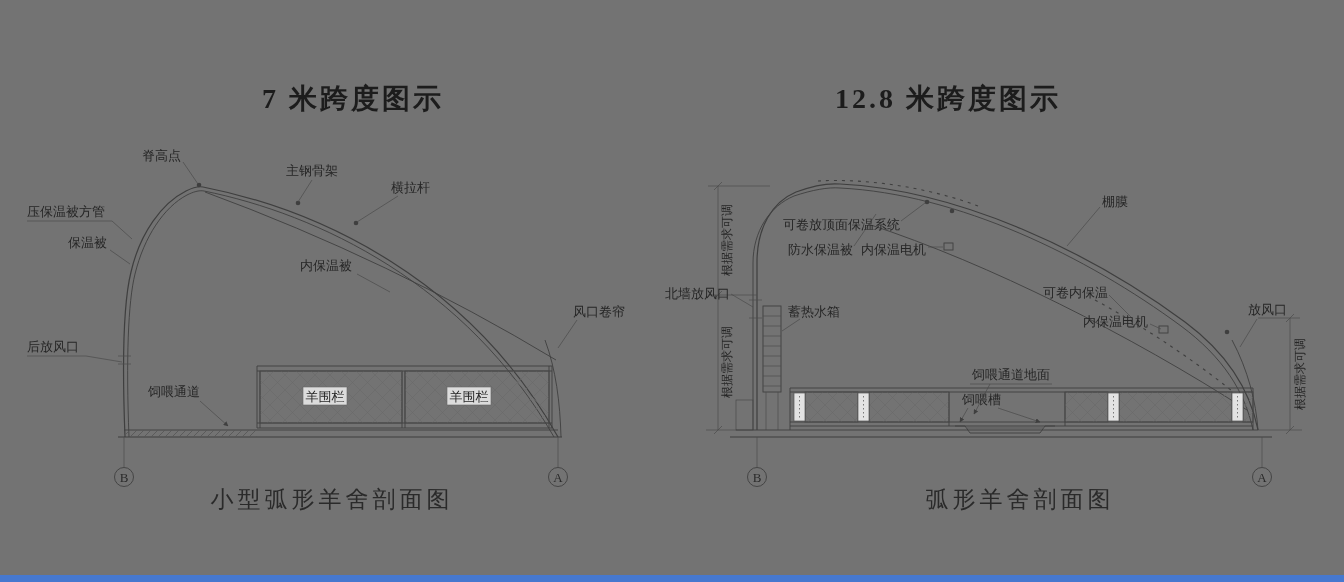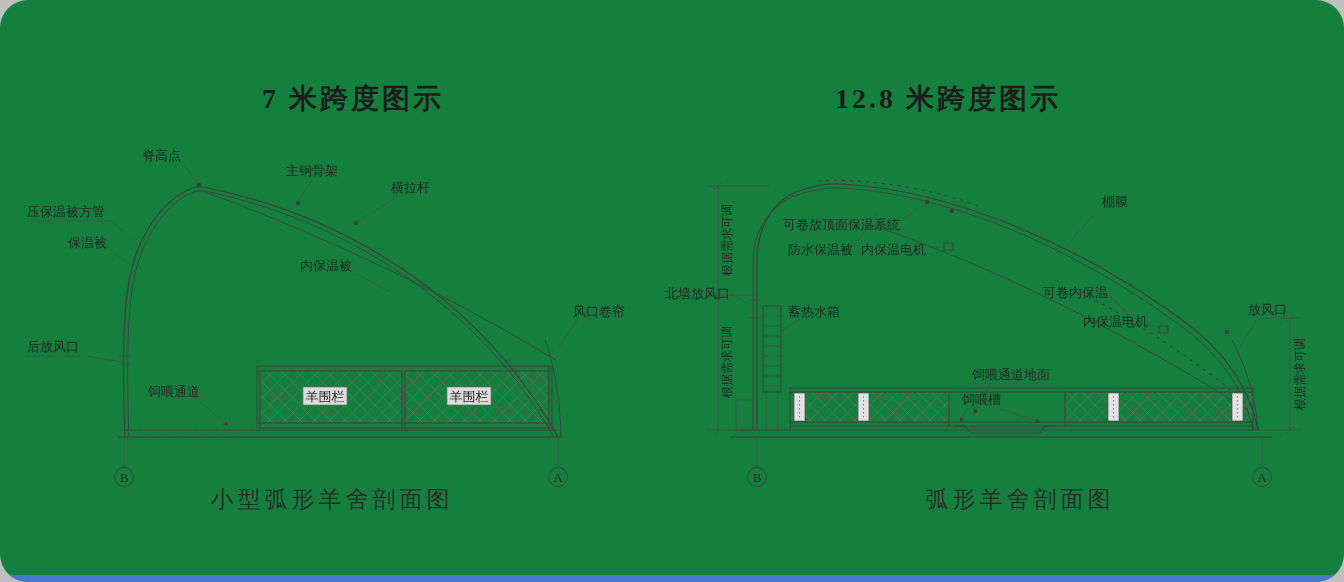--- a/index.html
+++ b/index.html
@@ -1,17 +1,17 @@
 <!DOCTYPE html>
 <html><head>
 <meta charset="utf-8">
 <style>
   html,body{margin:0;padding:0;background:#bfbfbf;}
-  .stage{position:relative;width:1344px;height:582px;background:#15803d;overflow:hidden;
-         font-family:"Liberation Sans",sans-serif;border-radius:28px;}
+  .stage{position:relative;width:1344px;height:582px;background:#737373;overflow:hidden;
+         font-family:"Liberation Sans",sans-serif;}
   svg{position:absolute;left:0;top:0;}
   .ln{stroke:#3f3f3f;stroke-width:1.2;fill:none;}
   .med{stroke:#3f3f3f;stroke-width:0.9;fill:none;}
   .thin{stroke:#4a4a4a;stroke-width:0.7;fill:none;}
   .dash{stroke:#3f3f3f;stroke-width:1.1;fill:none;stroke-dasharray:3 5;}
   .lbl{font-size:13px;fill:#262626;font-family:"Liberation Sans",sans-serif;}
   .vlbl{font-size:12px;}
   .title{font-size:28px;font-weight:bold;fill:#1c1c1c;font-family:"Liberation Serif",serif;letter-spacing:3px;}
   .caption{font-size:23px;fill:#2a2a2a;font-family:"Liberation Serif",serif;letter-spacing:4px;}
   .axis{font-size:13px;fill:#2a2a2a;font-family:"Liberation Serif",serif;}

